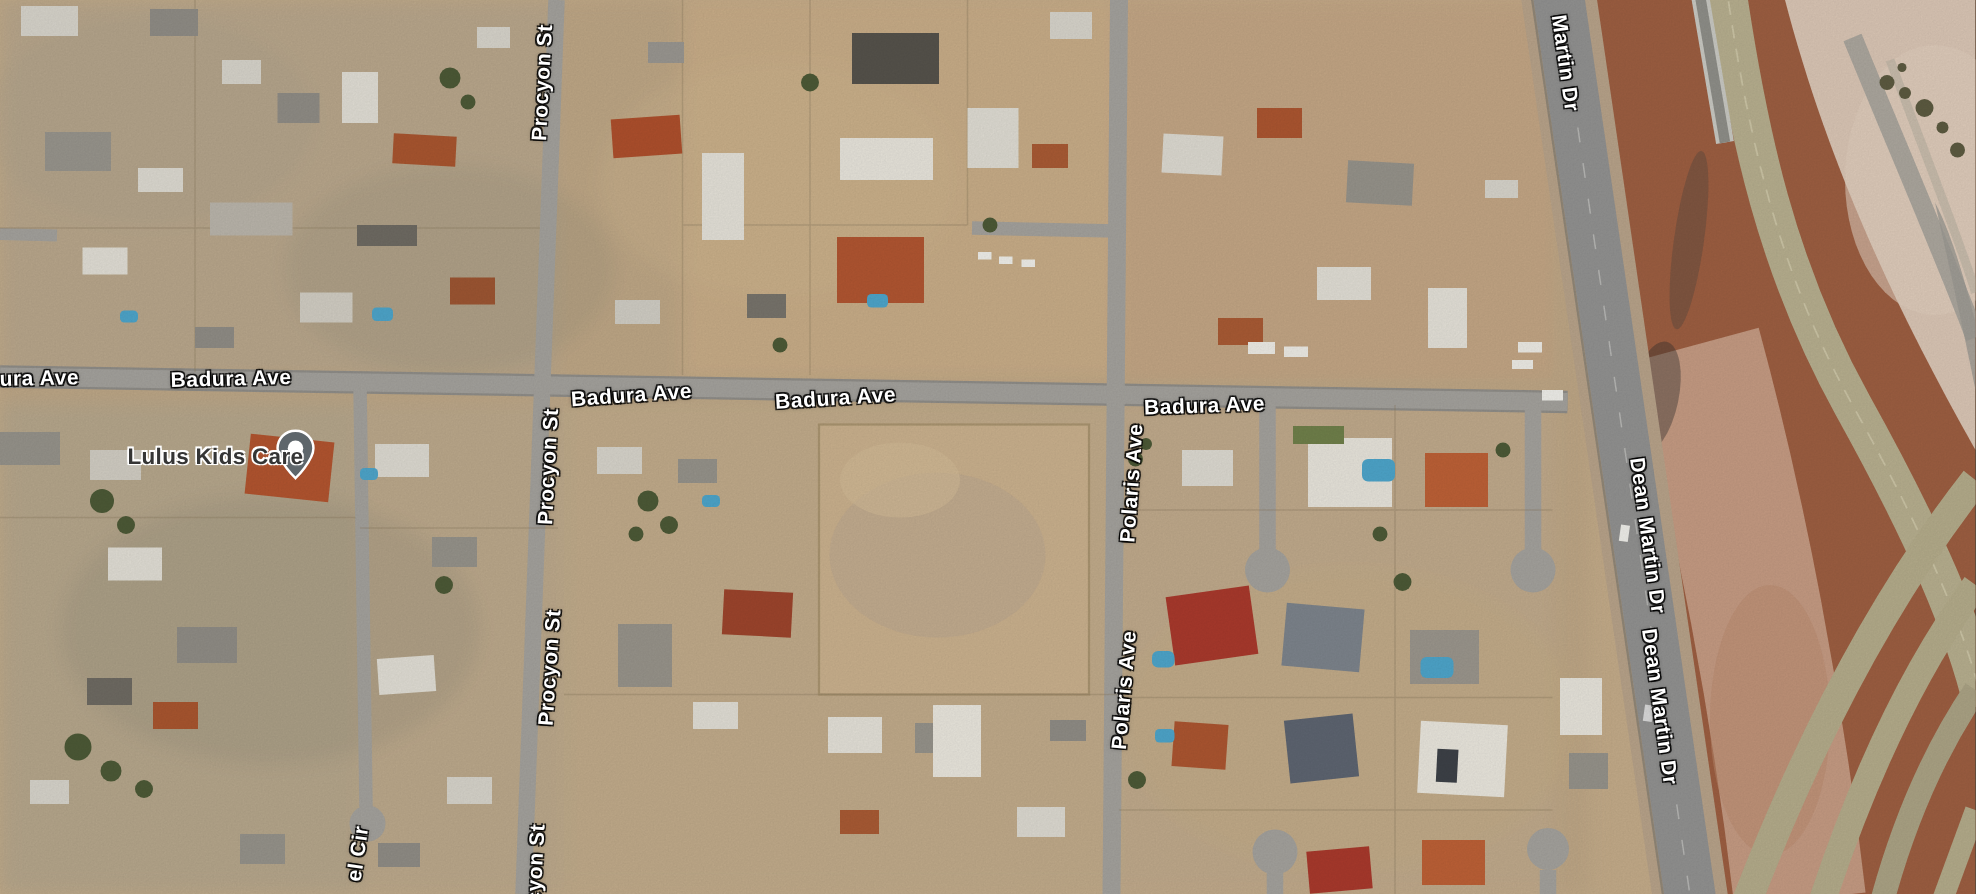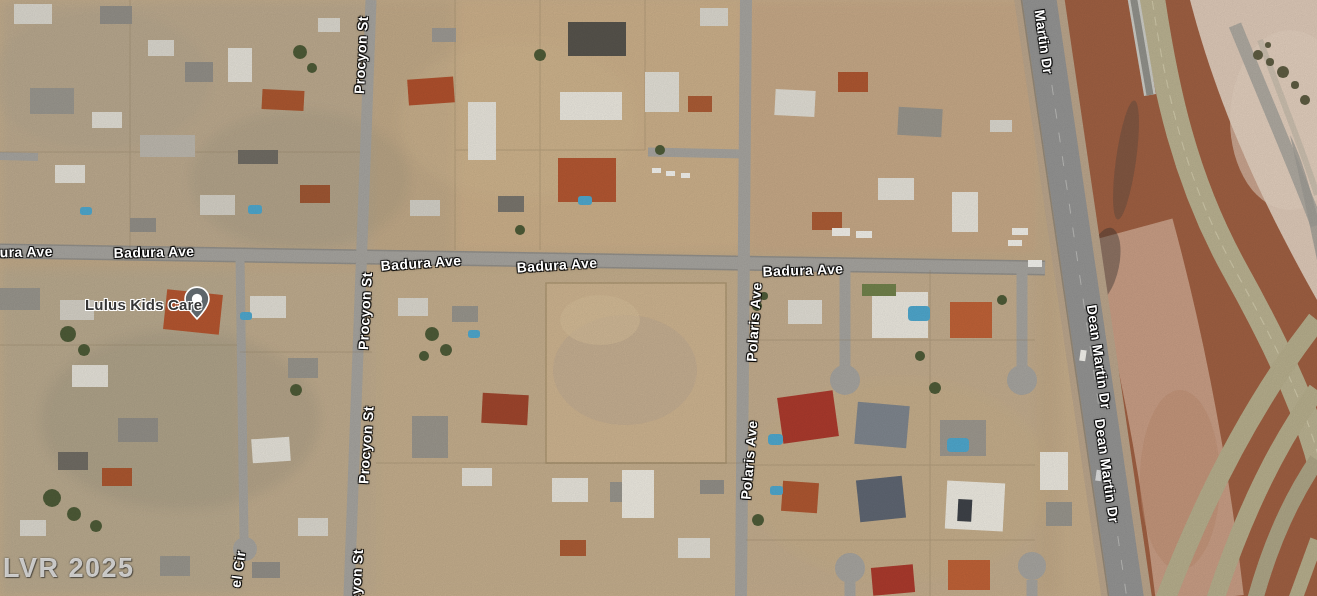--- a/index.html
+++ b/index.html
@@ -276,14 +276,13 @@
   <div class="road-label" style="--r:82deg;left:1099px;top:357px;">Dean Martin Dr</div>
   <div class="road-label" style="--r:82deg;left:1107px;top:471px;">Dean Martin Dr</div>
   <div class="road-label" style="--r:-82deg;left:238px;top:569px;">el Cir</div>
 
   <svg class="place-pin" viewBox="0 0 24 29">
     <path d="M12 1 C6.2 1 1.8 5.4 1.8 11 c0 7 10.2 17 10.2 17 s10.2 -10 10.2 -17 C22.2 5.4 17.8 1 12 1 Z" fill="#5e666b" stroke="#ffffff" stroke-width="1.4"></path>
     <circle cx="12" cy="11" r="4.4" fill="#ffffff"></circle>
   </svg>
   <div class="place-label">Lulus Kids Care</div>
 
-  <div class="watermark">LVR 2025</div>
 </div>
 
 </body></html>

